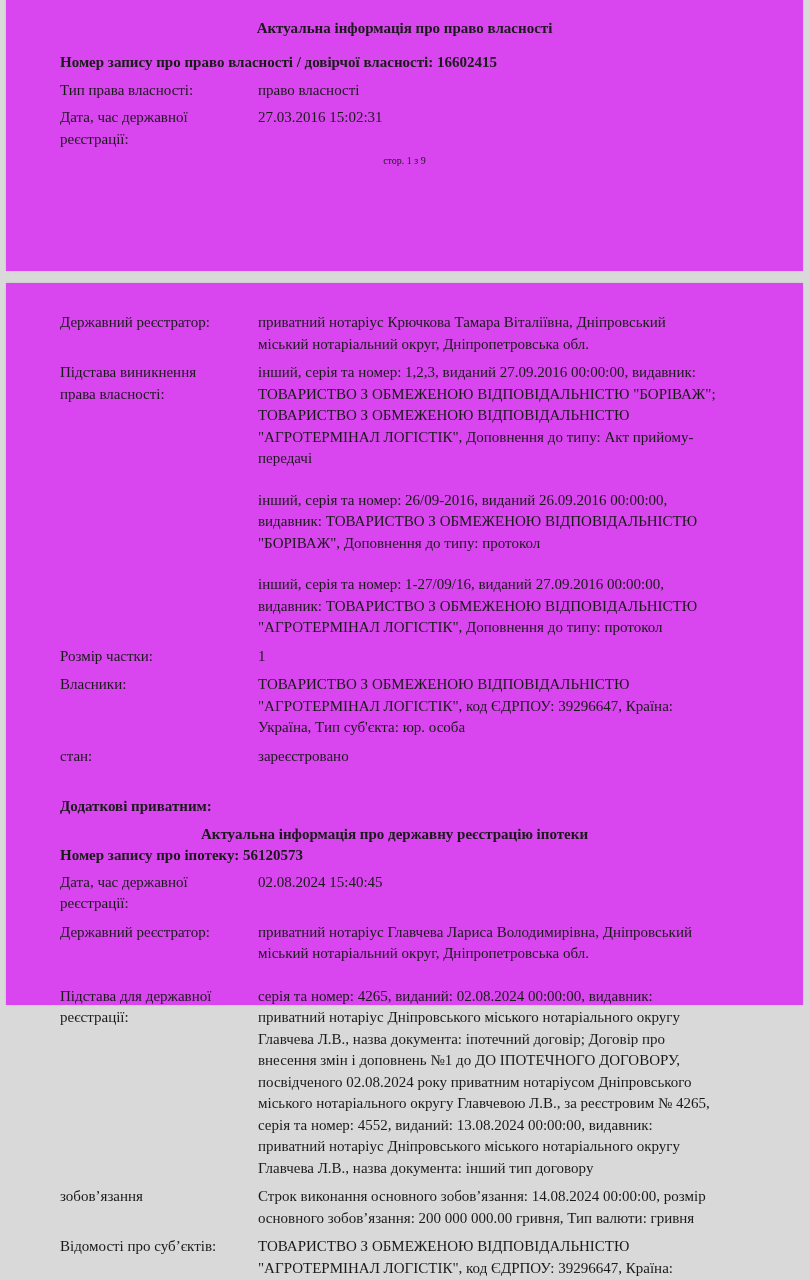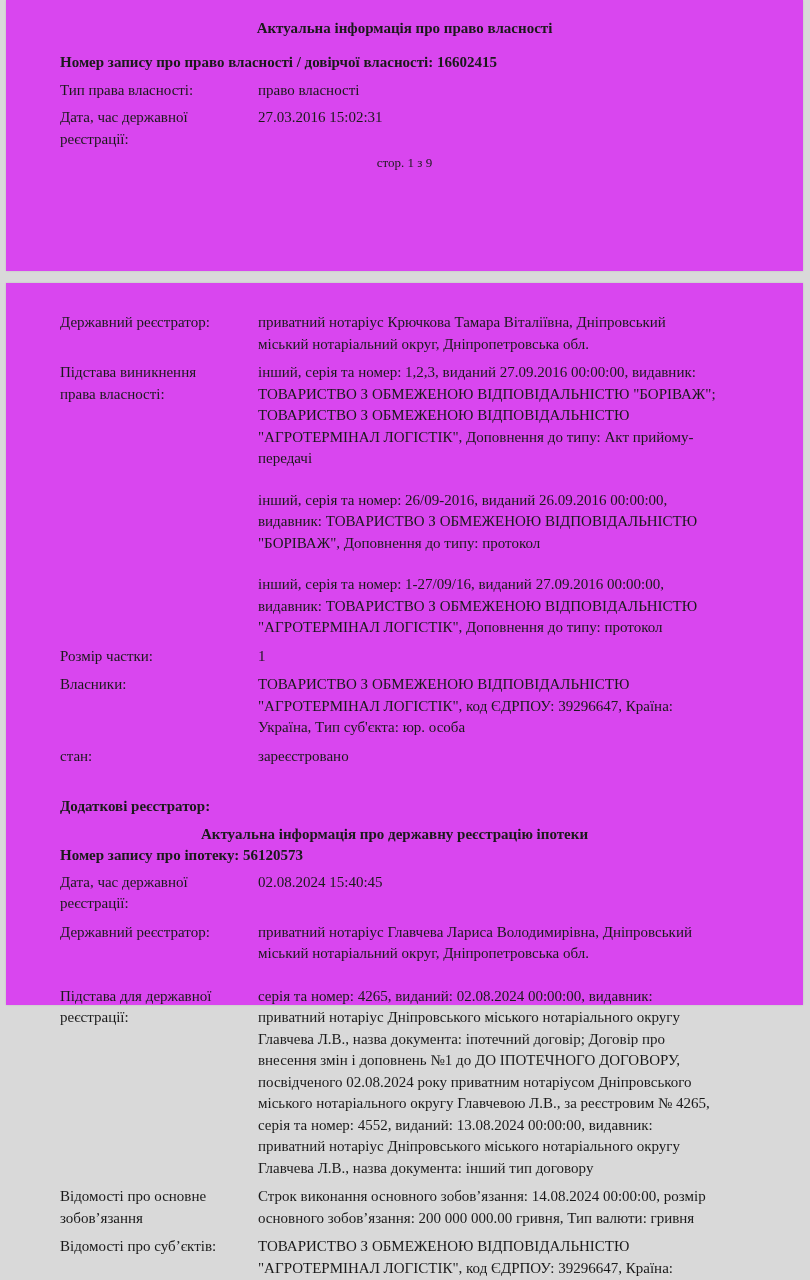--- a/index.html
+++ b/index.html
@@ -17,21 +17,21 @@
     box-shadow: 0 0 2px rgba(0,0,0,0.12);
   }
   #page1 { top: 0; height: 271px; }
   #page2 { top: 283px; height: 722px; }
   .content { position: absolute; left: 54px; right: 20px; font-size: 15px; line-height: 21.5px; }
   .center-title { text-align: center; font-weight: bold; font-size: 15px; }
   .bold-line { font-weight: bold; font-size: 15px; }
   .row { display: flex; }
   .row .label { width: 198px; flex: none; }
   .row .value { flex: 1; }
-  .pagenum { position: absolute; top: 155px; left: 0; right: 0; text-align: center; font-size: 13px; }
+  .pagenum { position: absolute; top: 155px; left: 0; right: 0; text-align: center; font-size: 10px; }
 </style>
 </head>
 <body>
 
 <div id="page1" class="page">
   <div class="center-title" style="position:absolute;top:20px;left:0;right:0;">Актуальна інформація про право власності</div>
   <div class="content" style="top:52px;">
     <div class="bold-line">Номер запису про право власності / довірчої власності: 16602415</div>
     <div class="row" style="margin-top:6px;">
       <div class="label">Тип права власності:</div>
@@ -96,21 +96,21 @@
         <div>"АГРОТЕРМІНАЛ ЛОГІСТІК", код ЄДРПОУ: 39296647, Країна:</div>
         <div>Україна, Тип суб'єкта: юр. особа</div>
       </div>
     </div>
 
     <div class="row" style="margin-top:7px;">
       <div class="label">стан:</div>
       <div class="value">зареєстровано</div>
     </div>
 
-    <div class="bold-line" style="margin-top:29px;">Додаткові реєстратор:</div>
+    <div class="bold-line" style="margin-top:29px;">Додаткові приватним:</div>
     <div class="center-title" style="margin-top:6px;margin-left:-54px;">Актуальна інформація про державну реєстрацію іпотеки</div>
     <div class="bold-line" style="">Номер запису про іпотеку: 56120573</div>
 
     <div class="row" style="margin-top:5px;">
       <div class="label">
         <div>Дата, час державної</div>
         <div>реєстрації:</div>
       </div>
       <div class="value">02.08.2024 15:40:45</div>
     </div>
@@ -136,21 +136,20 @@
         <div>посвідченого 02.08.2024 року приватним нотаріусом Дніпровського</div>
         <div>міського нотаріального округу Главчевою Л.В., за реєстровим № 4265,</div>
         <div>серія та номер: 4552, виданий: 13.08.2024 00:00:00, видавник:</div>
         <div>приватний нотаріус Дніпровського міського нотаріального округу</div>
         <div>Главчева Л.В., назва документа: інший тип договору</div>
       </div>
     </div>
 
     <div class="row" style="margin-top:7px;">
       <div class="label">
-        <div>Відомості про основне</div>
         <div>зобов’язання</div>
       </div>
       <div class="value">
         <div>Строк виконання основного зобов’язання: 14.08.2024 00:00:00, розмір</div>
         <div>основного зобов’язання: 200 000 000.00 гривня, Тип валюти: гривня</div>
       </div>
     </div>
 
     <div class="row" style="margin-top:7px;">
       <div class="label">Відомості про суб’єктів:</div>

